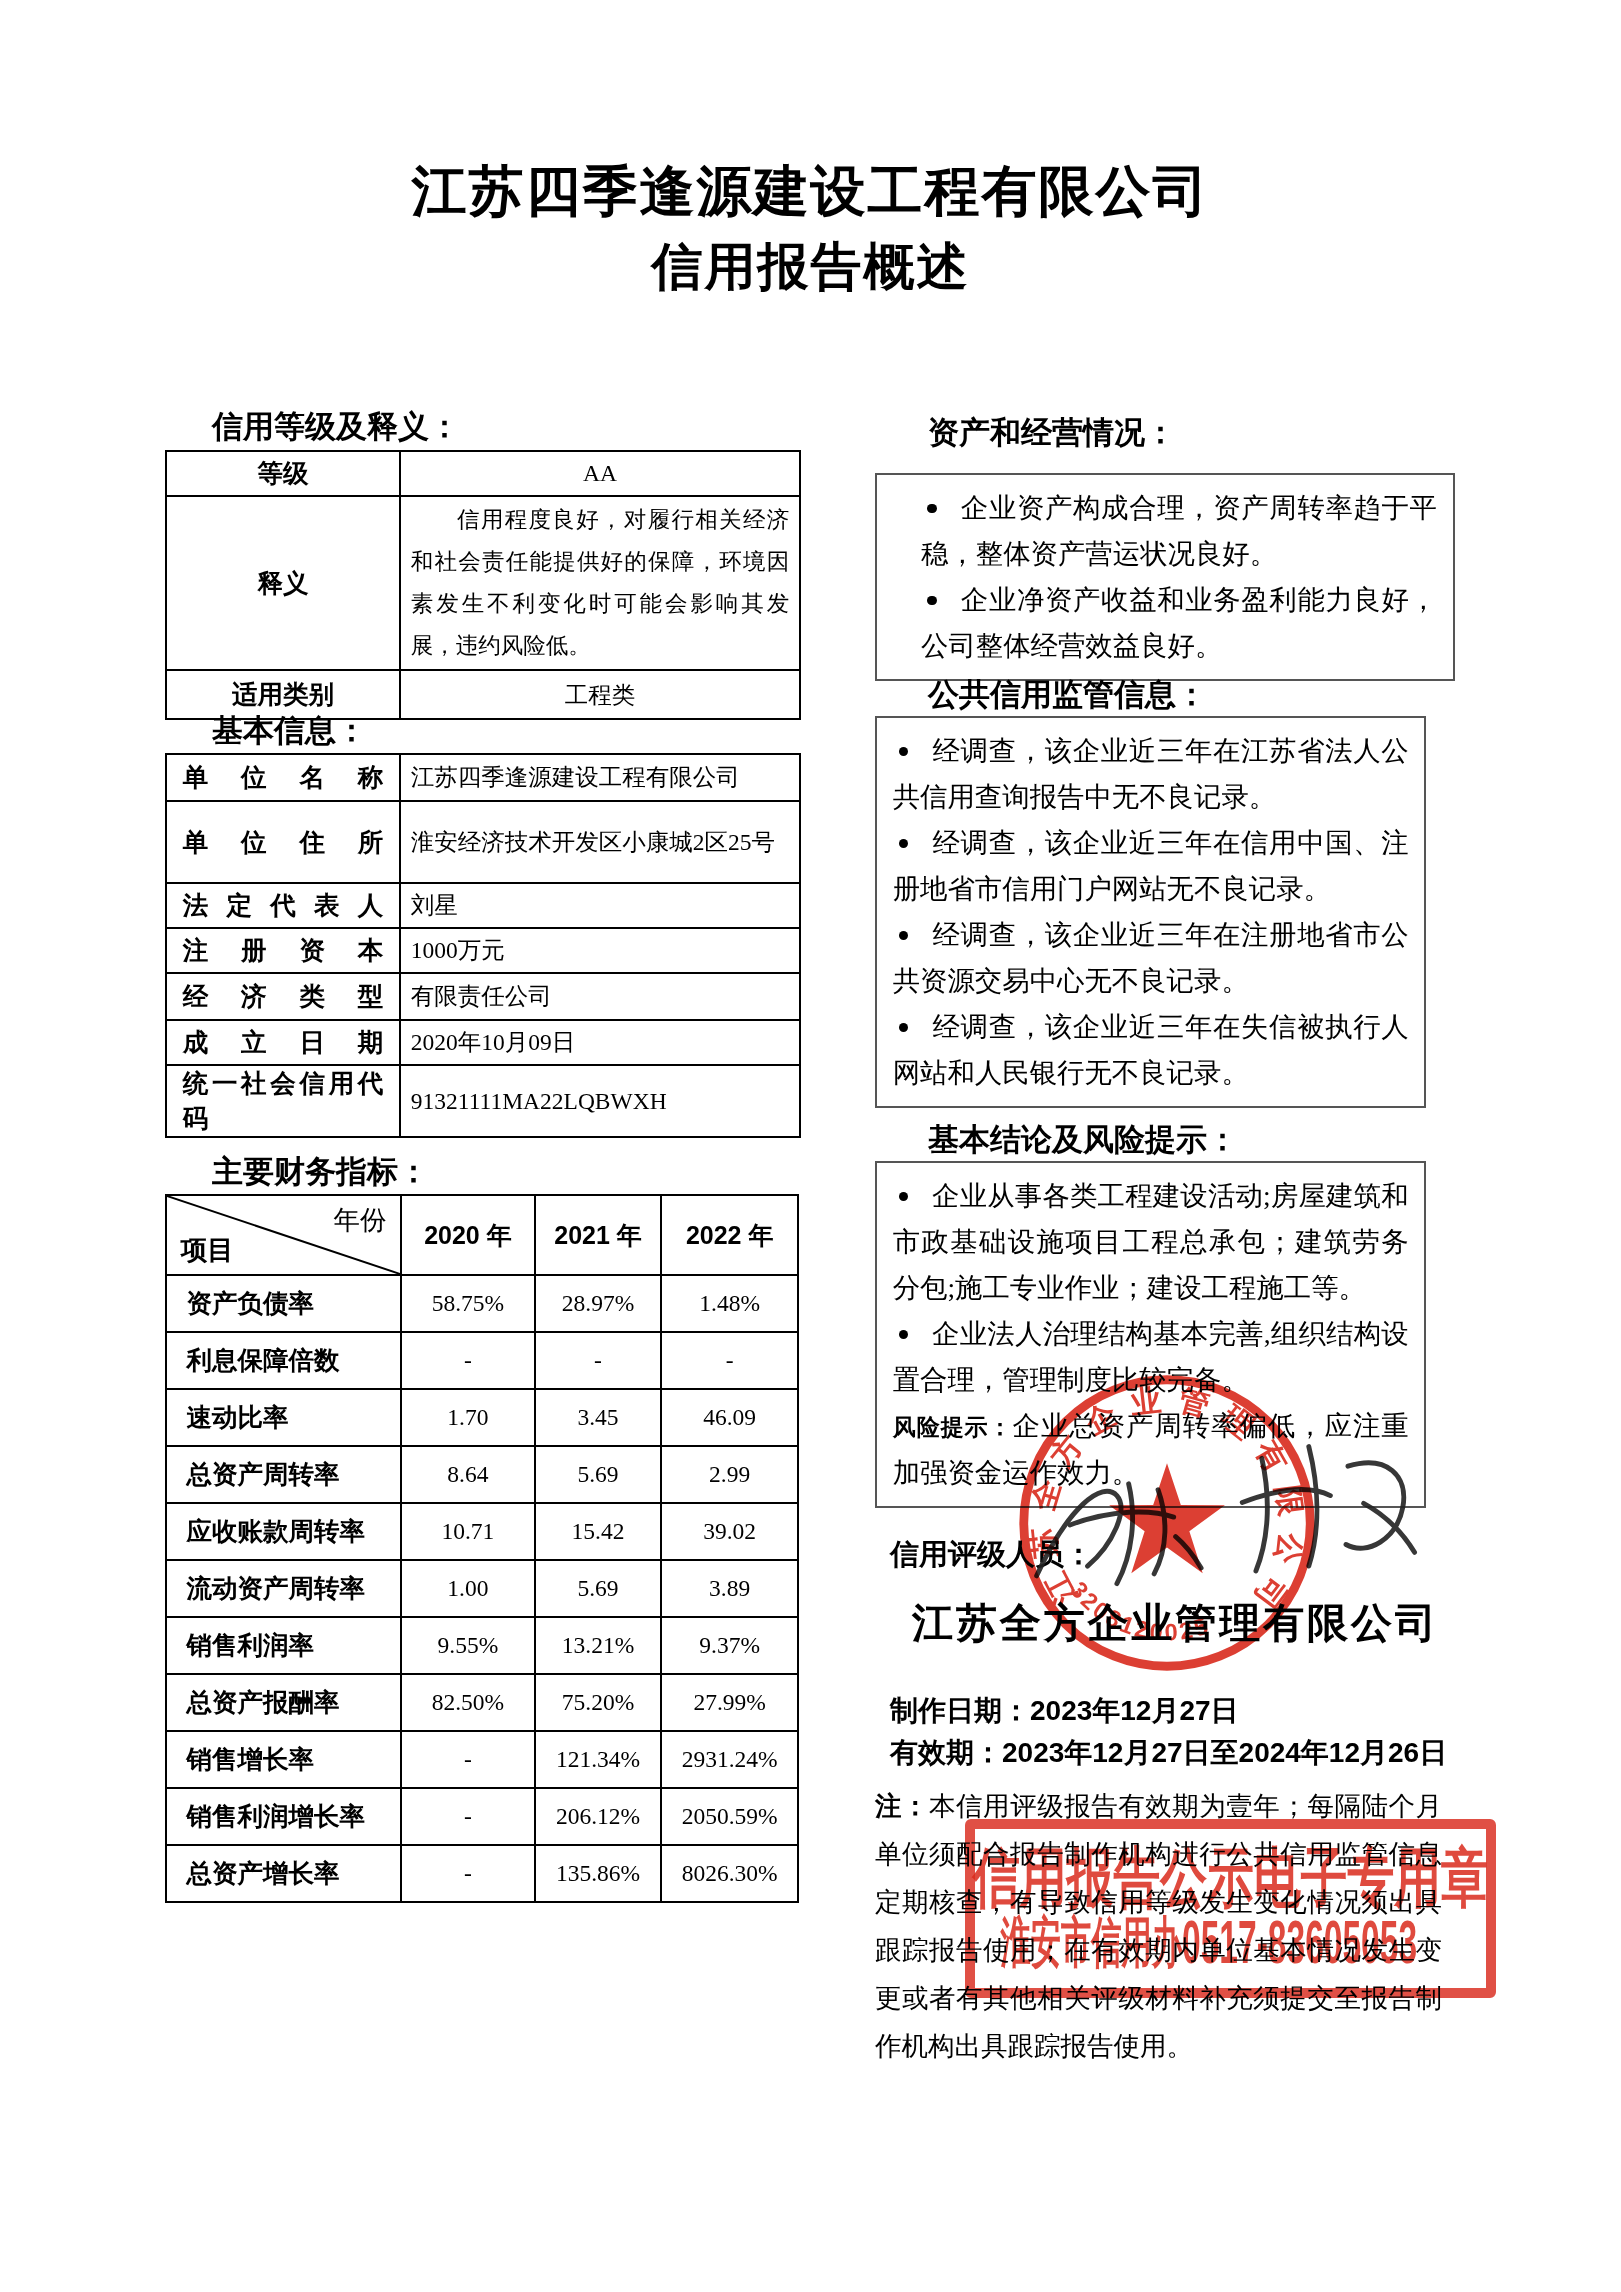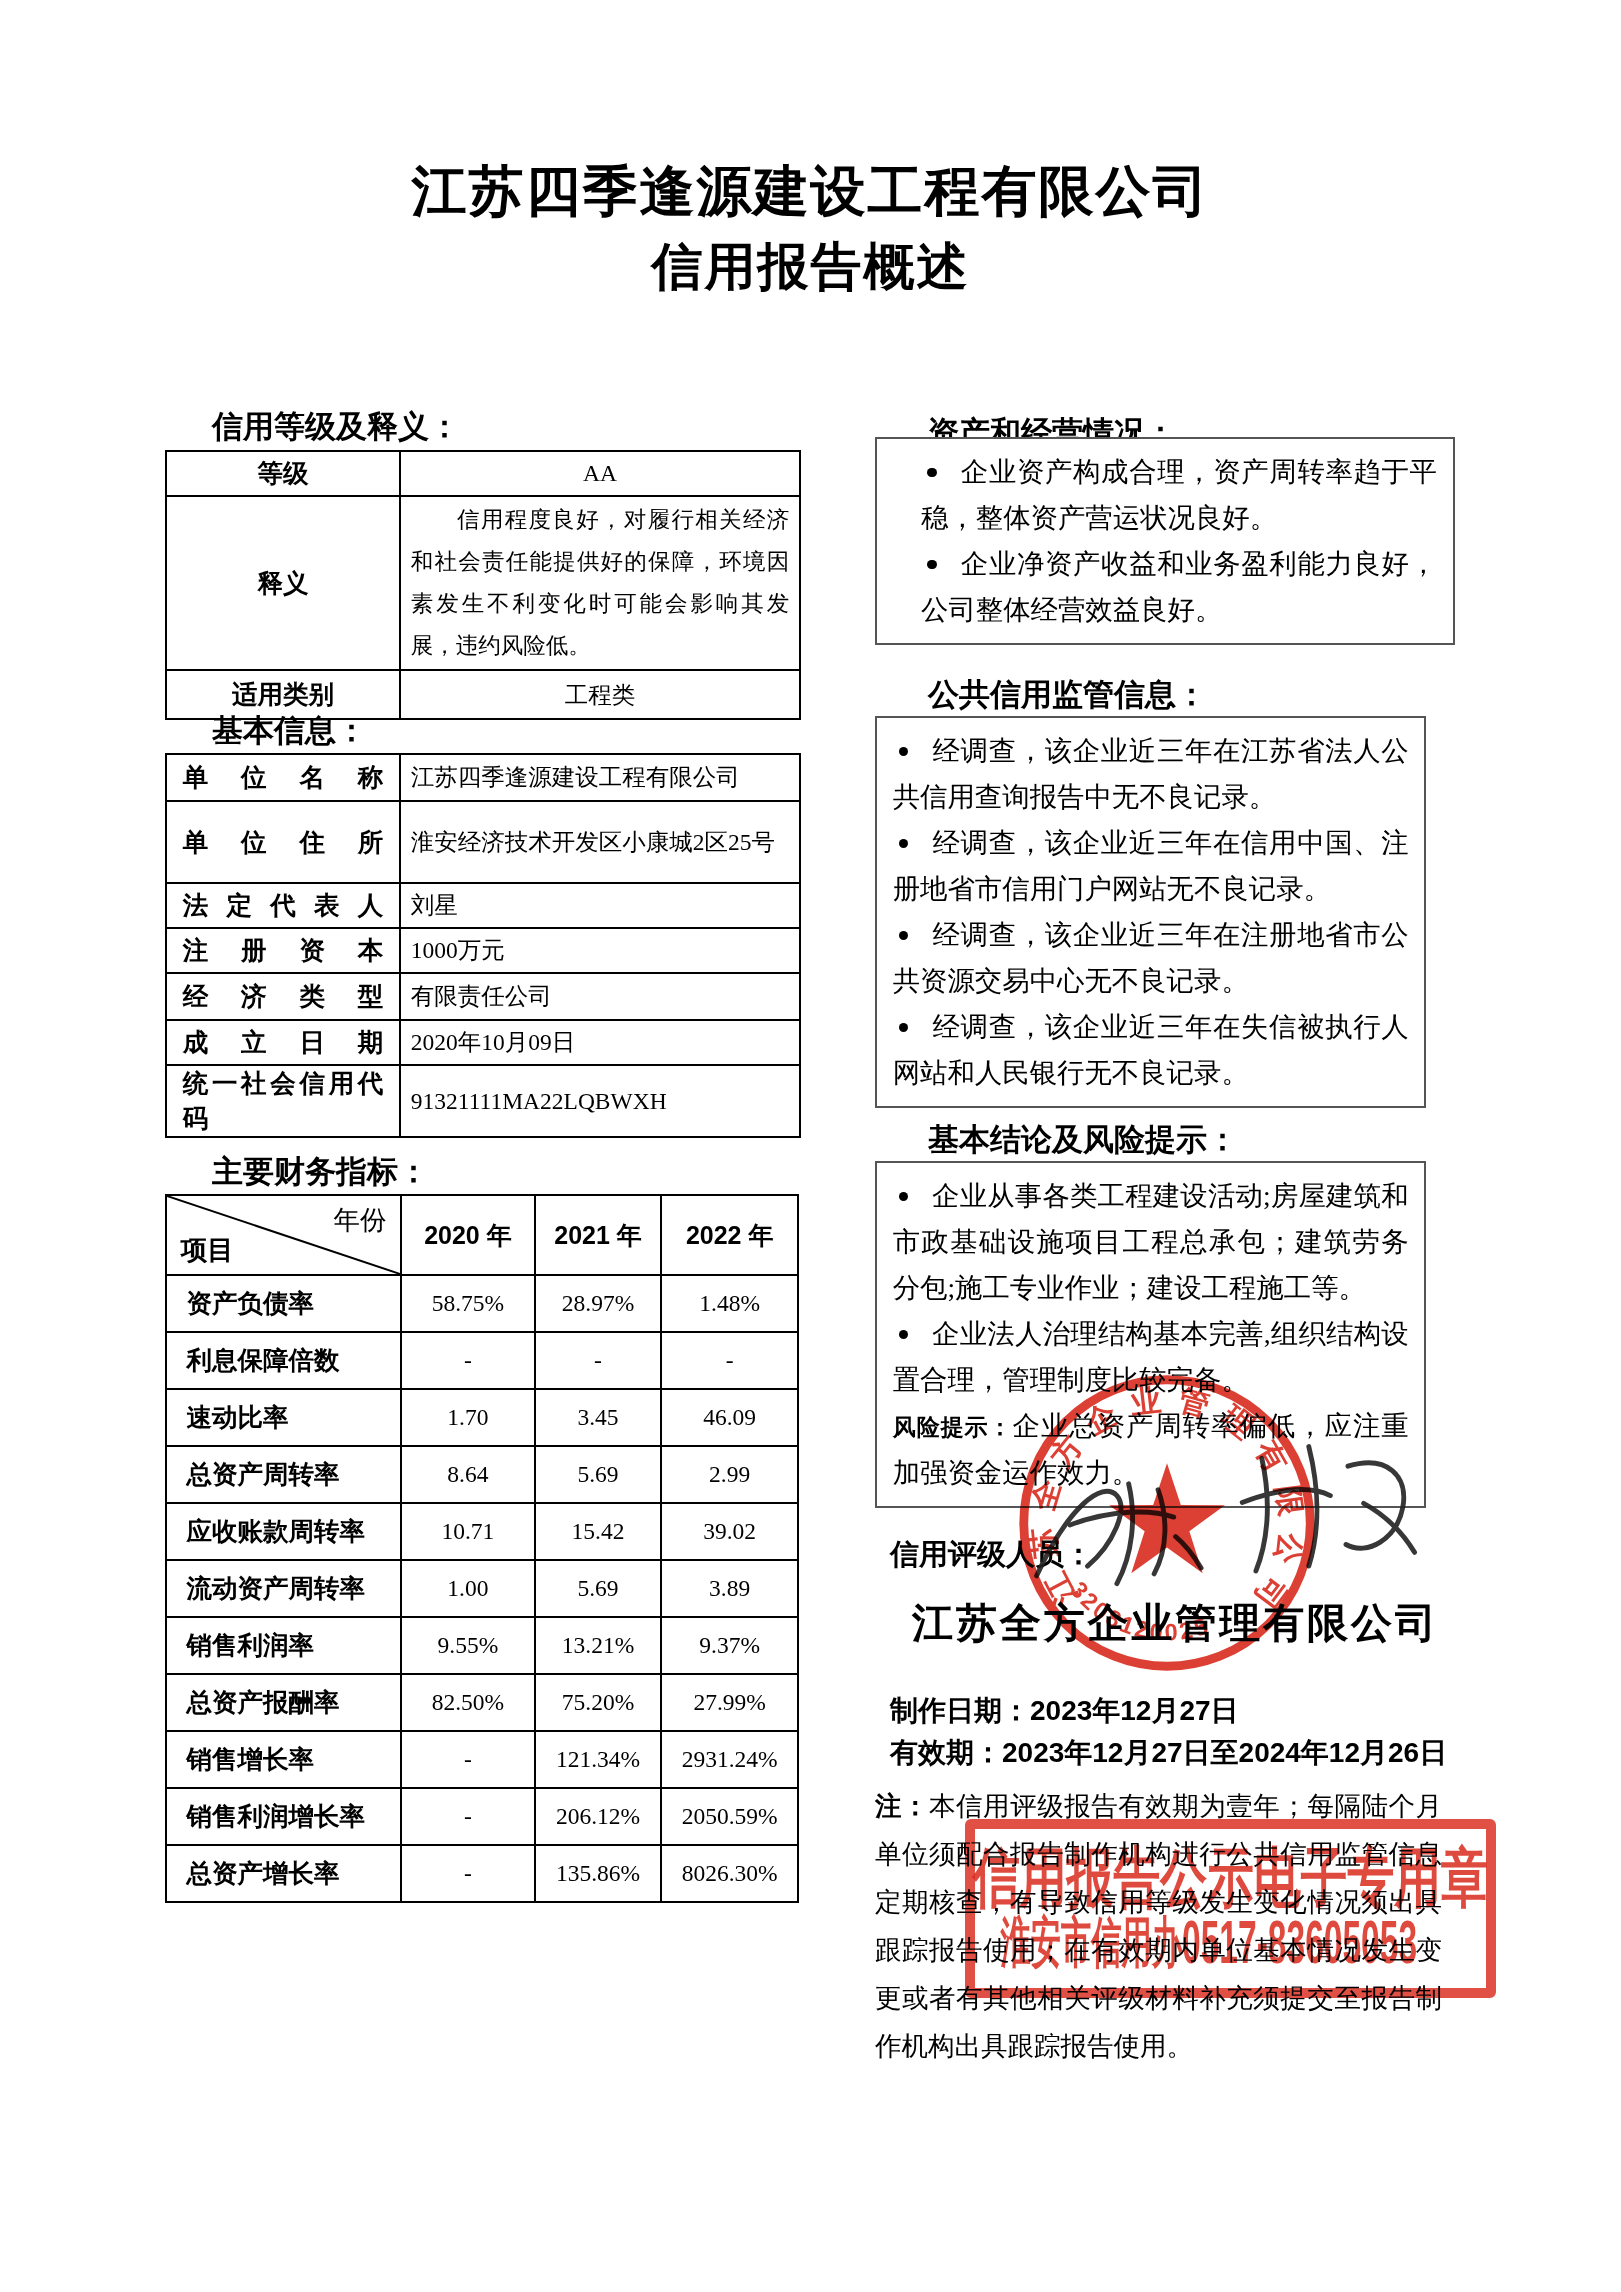--- a/index.html
+++ b/index.html
@@ -229,21 +229,21 @@
     <tr style="height:57px;">
       <td class="lbl">总资产增长率</td>
       <td class="val">-</td>
       <td class="val">135.86%</td>
       <td class="val">8026.30%</td>
     </tr>
   </tbody>
     </table>
 
   <div class="sec-h" style="left:928px;top:416px;">资产和经营情况：</div>
-  <div class="rbox" style="top:437px;padding-left:44px;">
+  <div class="rbox" style="top:473px;padding-left:44px;">
     <p><span class="dot"></span><span>企业资产构成合理，资产周转率趋于平稳，整体资产营运状况良好。</span></p>
     <p><span class="dot"></span><span>企业净资产收益和业务盈利能力良好，公司整体经营效益良好。</span></p>
   </div>
 
   <div class="sec-h" style="left:928px;top:678px;">公共信用监管信息：</div>
   <div class="rbox" style="top:716px;">
     <p><span class="dot"></span><span>经调查，该企业近三年在江苏省法人公共信用查询报告中无不良记录。</span></p>
     <p><span class="dot"></span><span>经调查，该企业近三年在信用中国、注册地省市信用门户网站无不良记录。</span></p>
     <p><span class="dot"></span><span>经调查，该企业近三年在注册地省市公共资源交易中心无不良记录。</span></p>
     <p><span class="dot"></span><span>经调查，该企业近三年在失信被执行人网站和人民银行无不良记录。</span></p>

